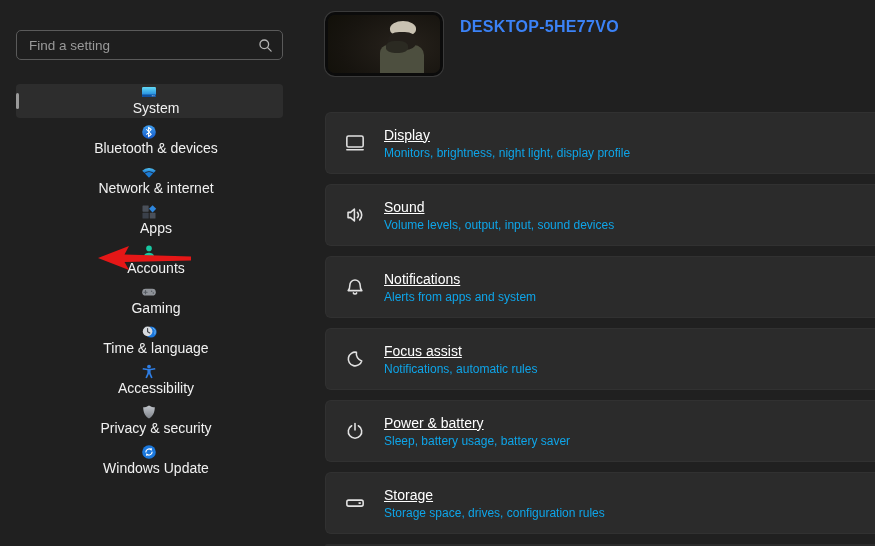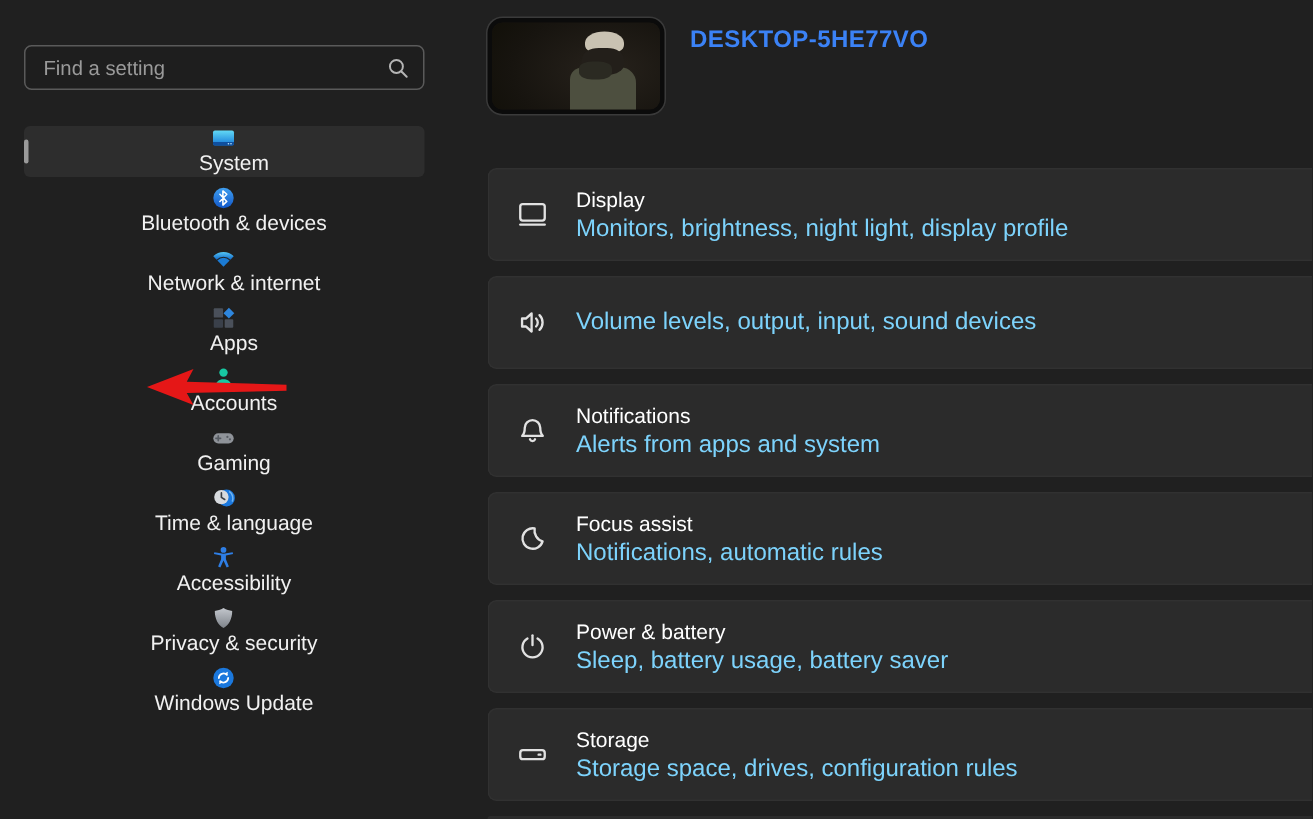--- a/index.html
+++ b/index.html
@@ -66,22 +66,22 @@
   
   .card {
     position:absolute; left:325px; width:550px; height:62px;
     background:#2b2b2b; border:1px solid #313131; border-right:none;
     border-radius:6px 0 0 6px;
     display:flex; align-items:center; cursor:default;
   }
   .card-icon { width:24px; height:24px; margin:0 17px 0 17px; flex:none; display:flex; }
   .card-icon svg { width:24px; height:24px; }
   .card-text { display:flex; flex-direction:column; gap:3px; }
-  .card-title { font-size:14px; color:#ffffff; }
-  .card-sub { font-size:16px; color:#7dd3fc; }
+  .card-title { font-size:14px; color:#ffffff;text-decoration:underline; }
+  .card-sub { font-size:12px; color:#0ea5e9; }
   .card-partial {
     position:absolute; left:325px; top:544px; width:550px; height:2px;
     background:#2b2b2b; border-radius:3px 0 0 0;
   }
 
   
   .annot-arrow { position:absolute; left:96px; top:245px; width:98px; height:30px; z-index:6; }
 
   .stroke-w { stroke:#e2e2e2; stroke-width:1.3; fill:none; stroke-linecap:round; stroke-linejoin:round; }
 </style>
@@ -264,20 +264,21 @@
 
 <div class="card" style="top:184px">
   <span class="card-icon">
     <svg viewBox="0 0 20 20">
       <path class="stroke-w" d="M9.5 5 L6.3 7.8 H4.2 V12.2 H6.3 L9.5 15 Z"></path>
       <path class="stroke-w" d="M12 7.8 a3.1 3.1 0 0 1 0 4.4"></path>
       <path class="stroke-w" d="M13.9 5.9 a5.8 5.8 0 0 1 0 8.2"></path>
     </svg>
   </span>
   <span class="card-text">
+    <span class="card-title">Sound</span>
     <span class="card-sub">Volume levels, output, input, sound devices</span>
   </span>
 </div>
 
 <div class="card" style="top:256px">
   <span class="card-icon">
     <svg viewBox="0 0 20 20">
       <path class="stroke-w" d="M10 4.2 a4.3 4.3 0 0 1 4.3 4.3 c0 2.7 0.6 3.7 1.4 4.5 H4.3 c0.8 -0.8 1.4 -1.8 1.4 -4.5 A4.3 4.3 0 0 1 10 4.2 Z"></path>
       <path class="stroke-w" d="M8.6 14.9 a1.5 1.5 0 0 0 2.8 0"></path>
     </svg>

